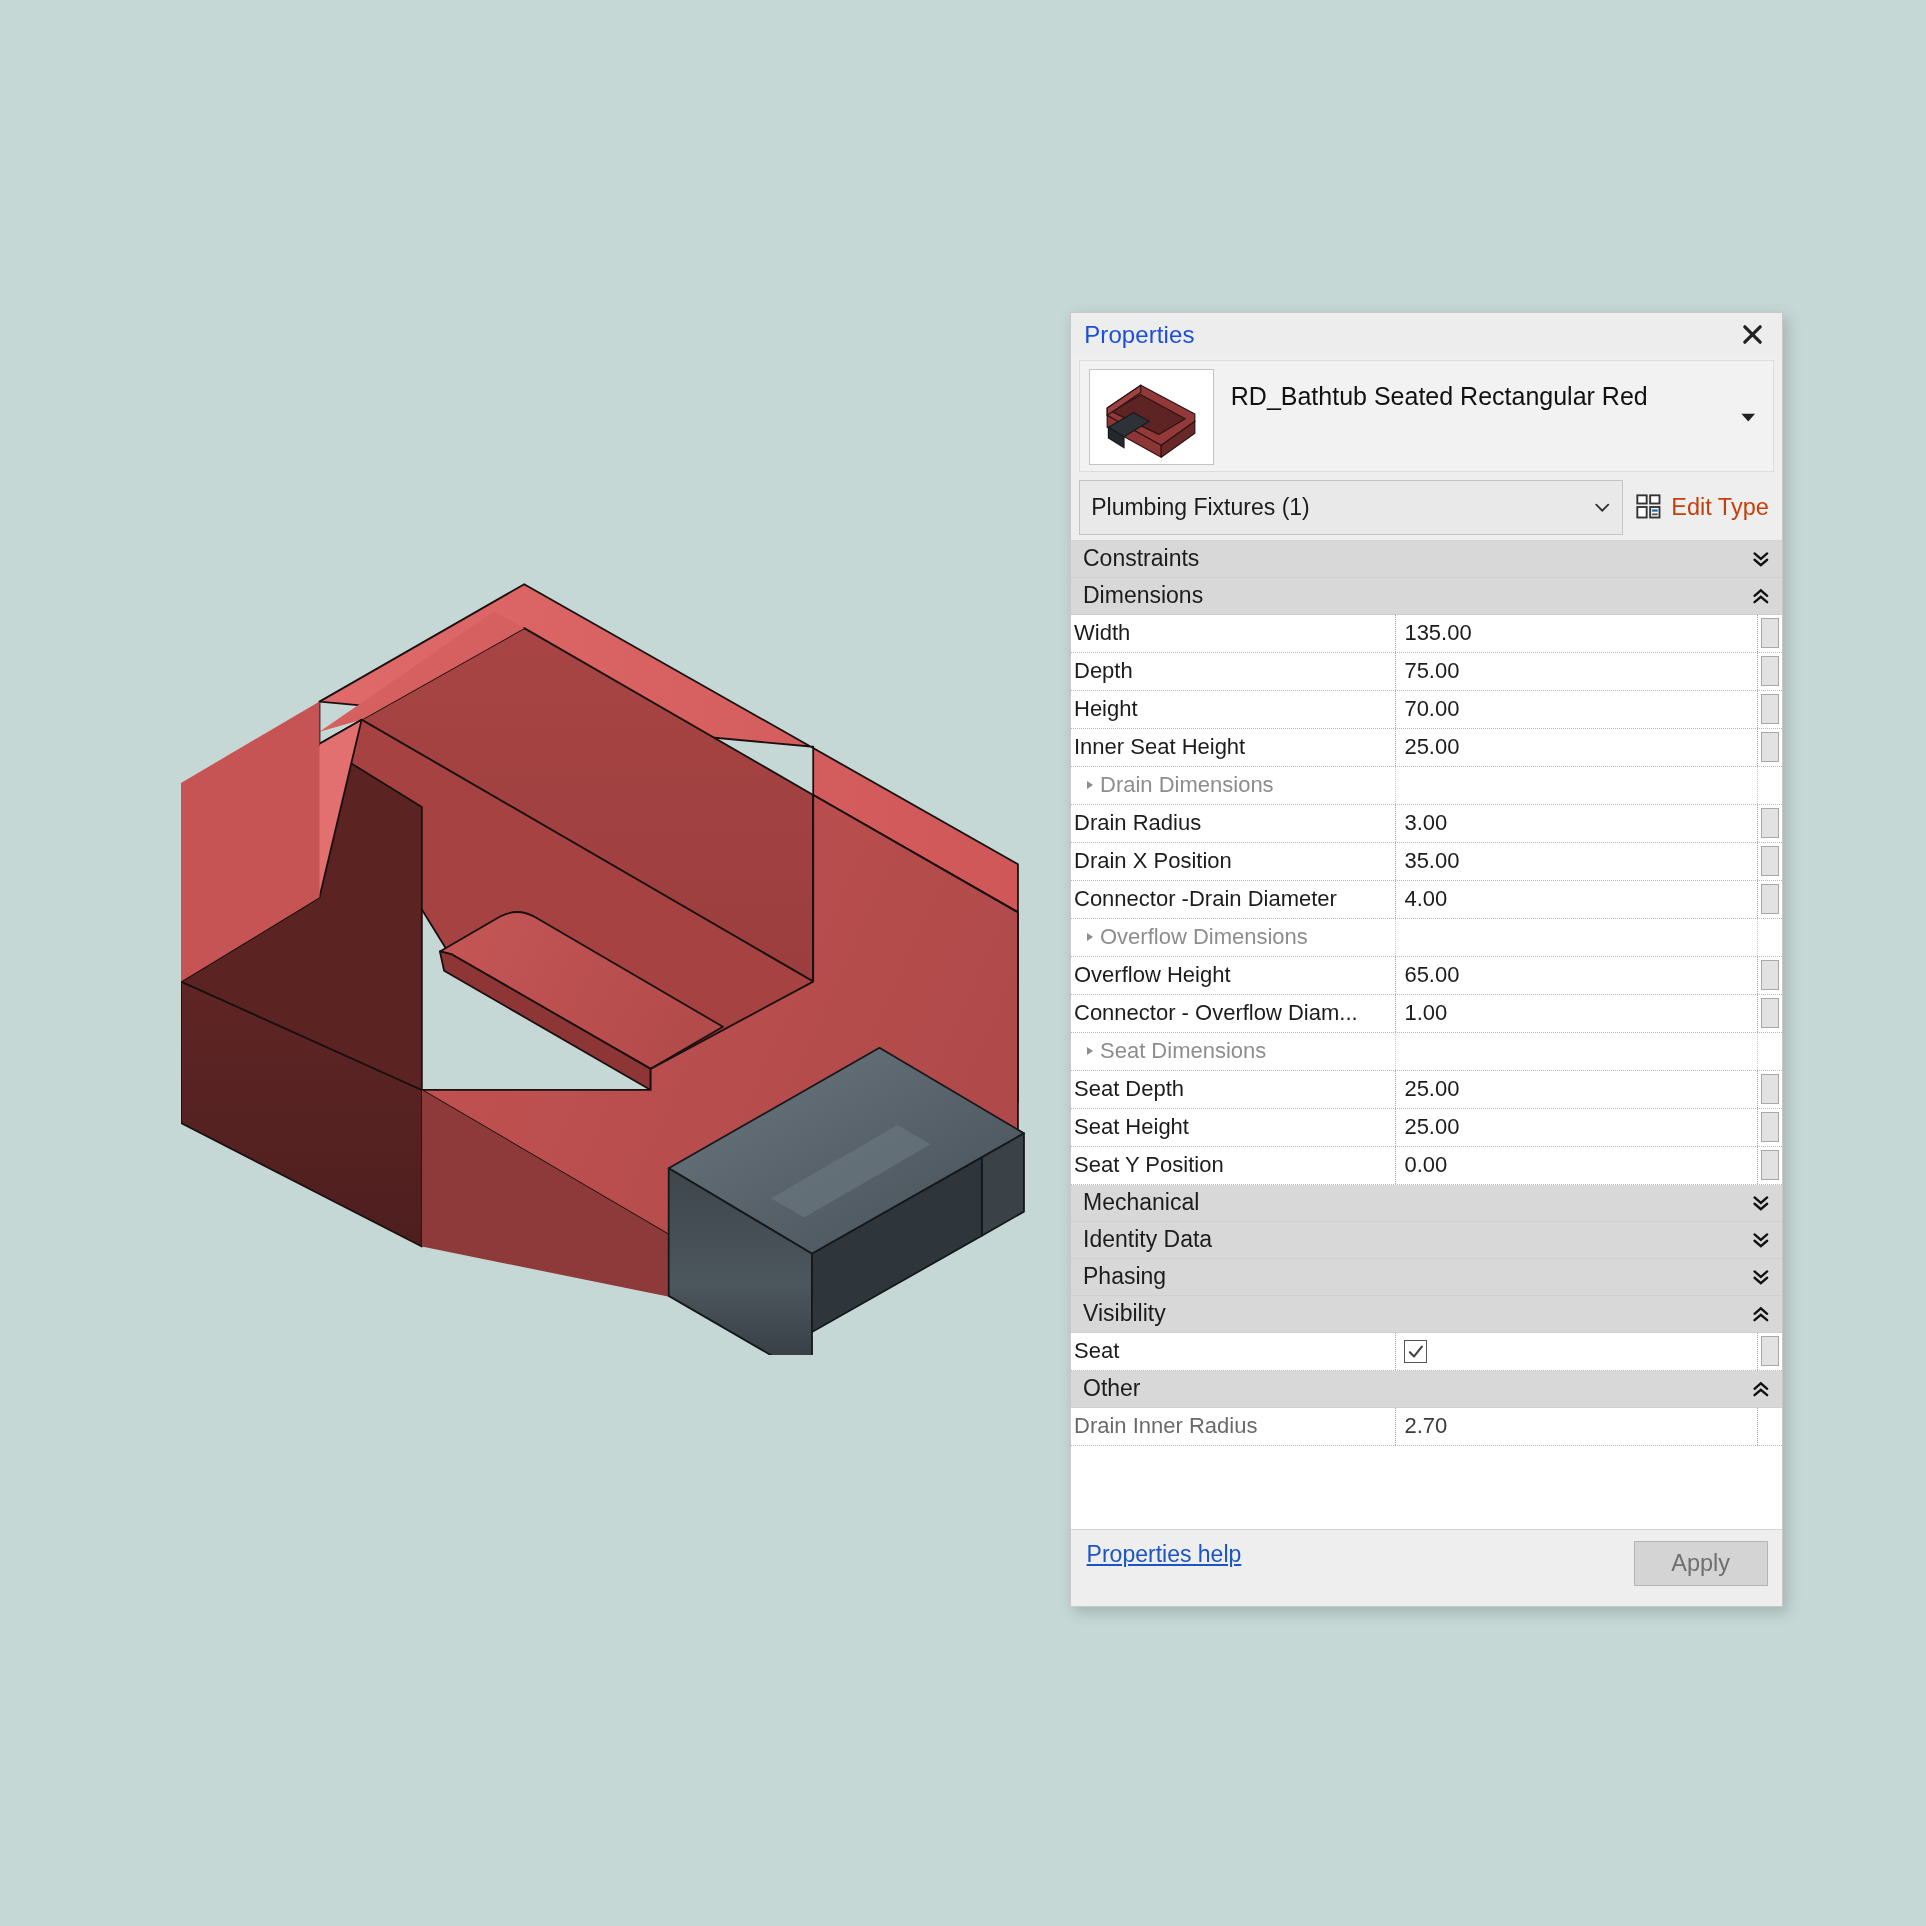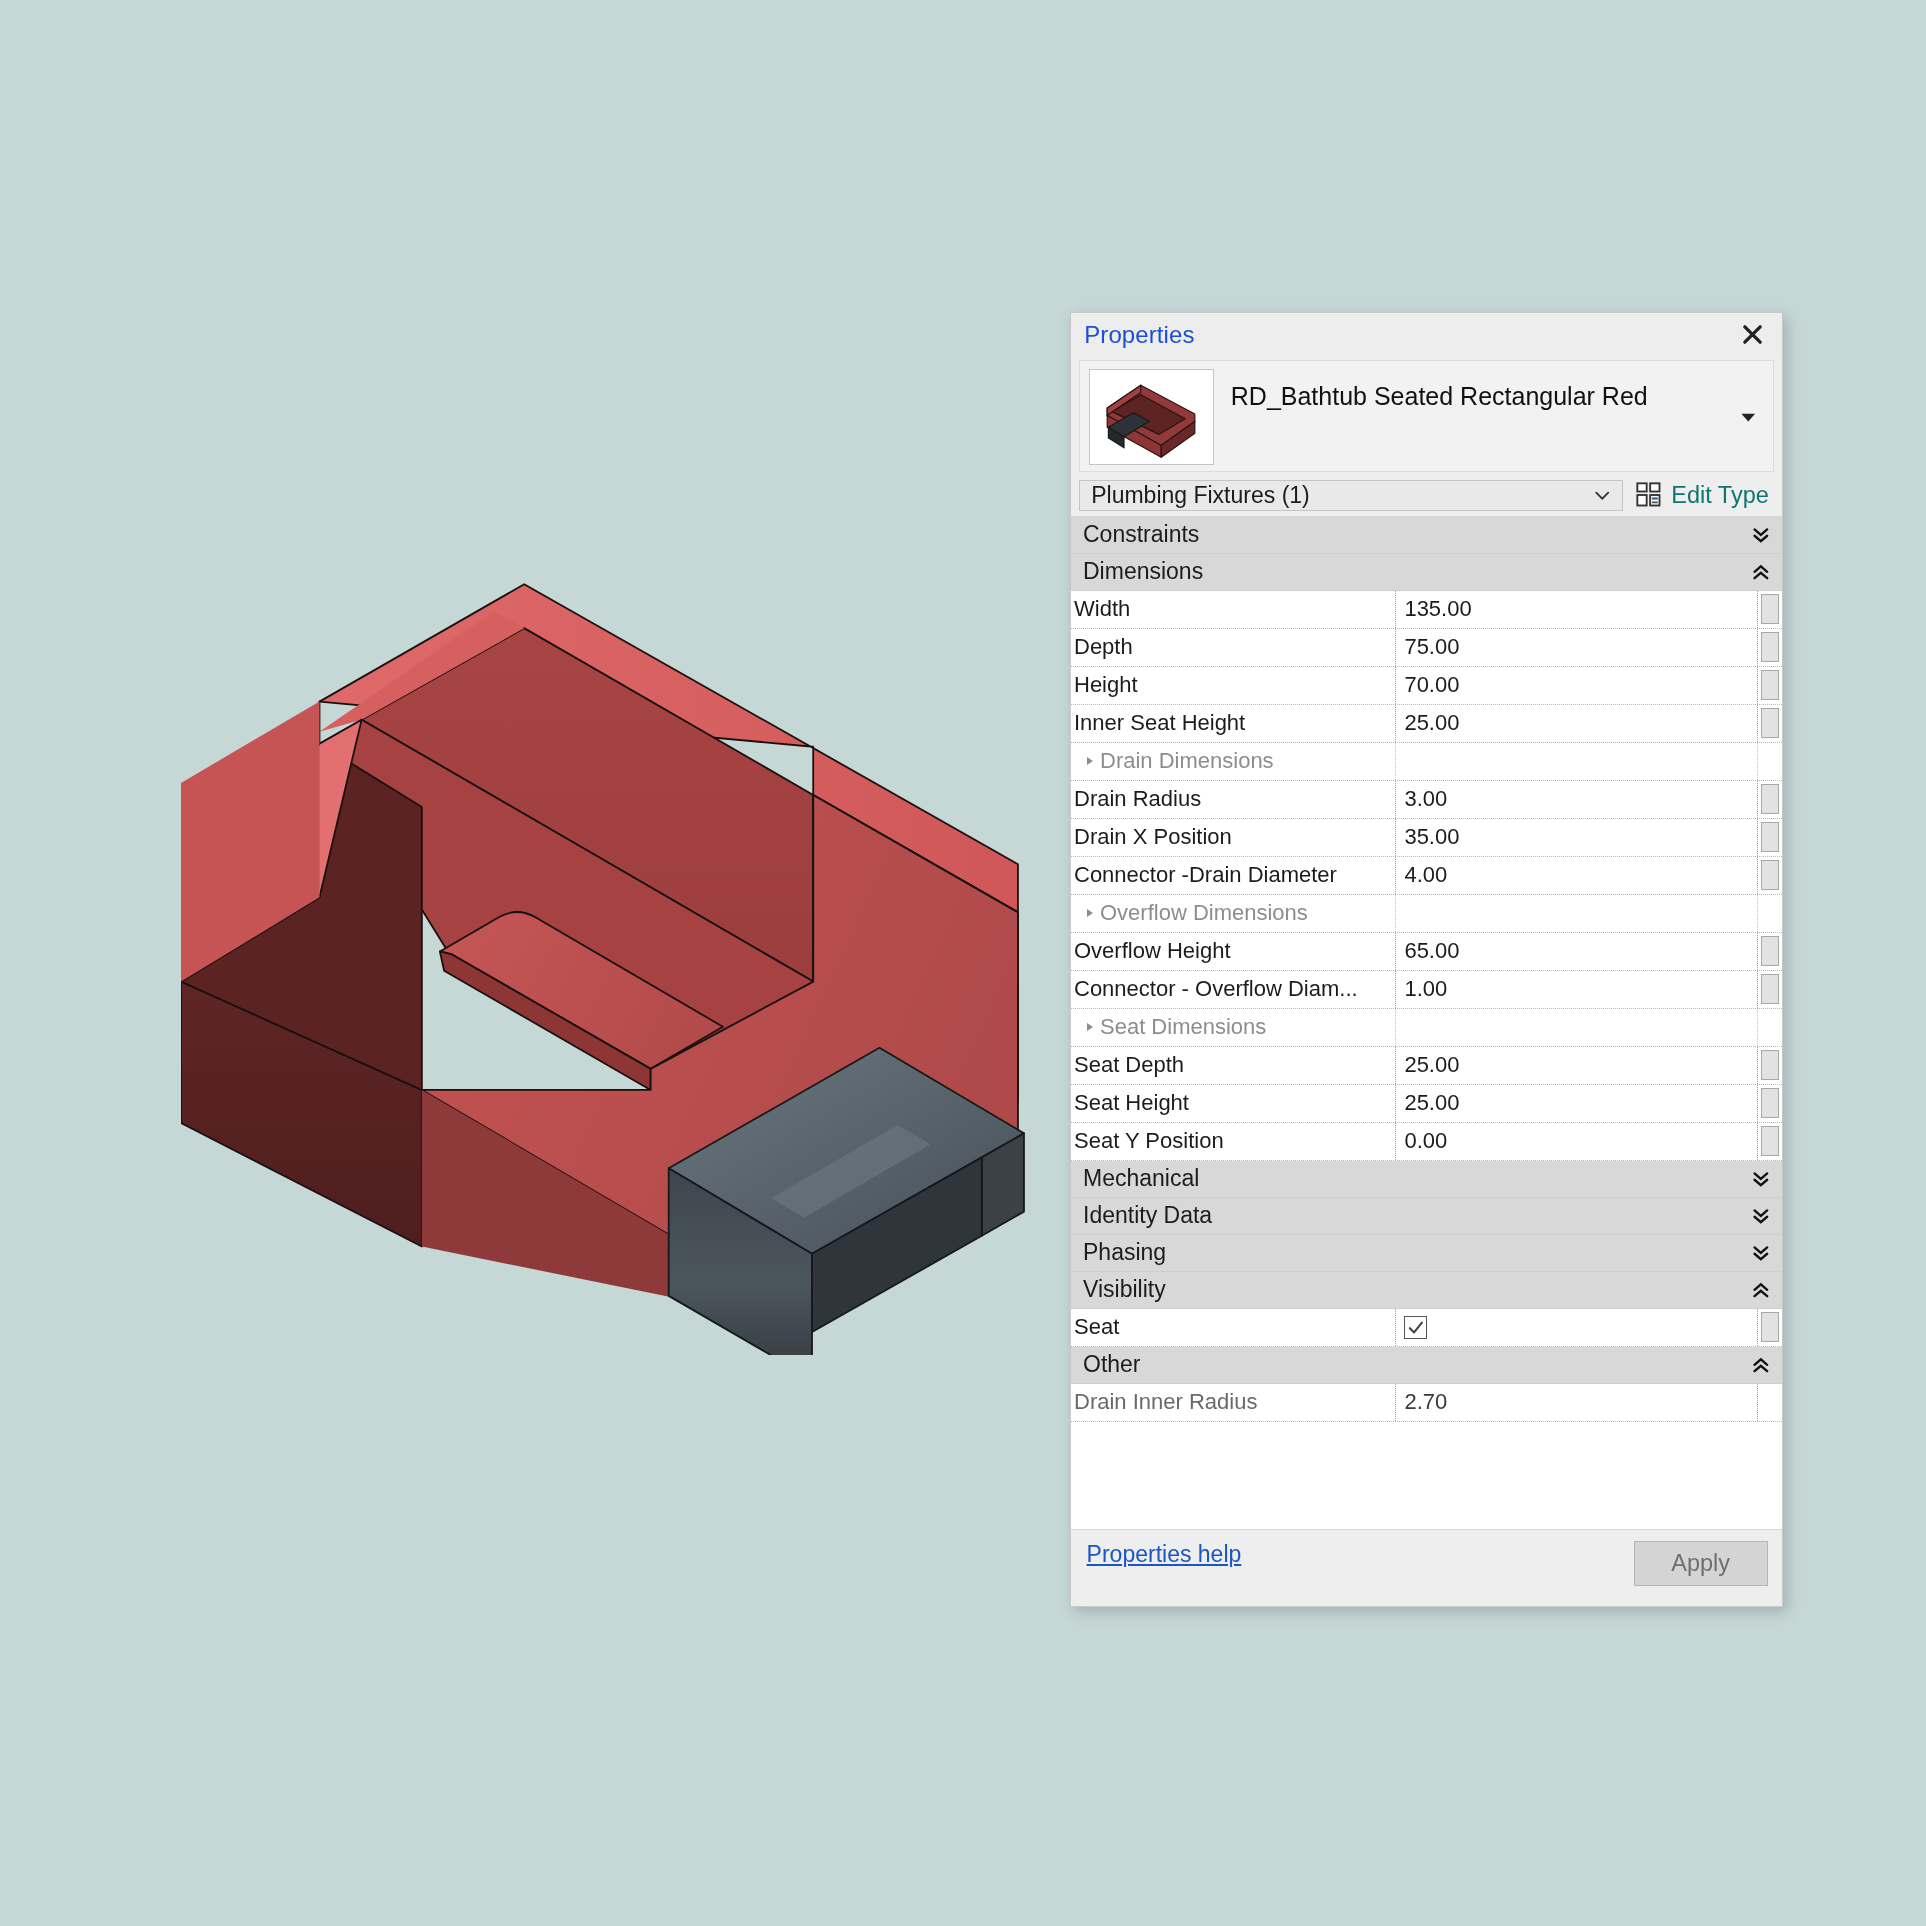--- a/index.html
+++ b/index.html
@@ -83,37 +83,37 @@
   }
 
   
   .category-row {
     display: flex; align-items: center;
     margin: 8.4px 8.4px 4.8px 8.4px;
     gap: 9.6px;
   }
   .combo {
     flex: 1;
-    height: 31px;
+    height: 55px;
     background: #e9e9e9;
     border: 0.6px solid #c4c4c4;
     display: flex; align-items: center;
     padding: 0 9.6px 0 10.8px;
     font-size: 23px;
     cursor: pointer;
   }
   .combo-label { flex: 1; }
   .combo-caret { width: 20.5px; height: 20.5px; flex: 0 0 20.5px; }
   .edit-type-btn {
     display: flex; align-items: center; gap: 7.8px;
     padding: 0 4.8px 0 2.4px;
     cursor: pointer;
   }
   .edit-type-icon { width: 28px; height: 28px; flex: 0 0 28px; }
-  .edit-type-label { font-size: 23.5px; color: #0f766e; }
+  .edit-type-label { font-size: 23.5px; color: #c2410c; }
 
   
   .props-scroll {
     flex: 1;
     overflow: hidden;
     background: #ffffff;
     border-top: 0.6px solid #d4d4d4;
     position: relative;
   }
   .group-header {

